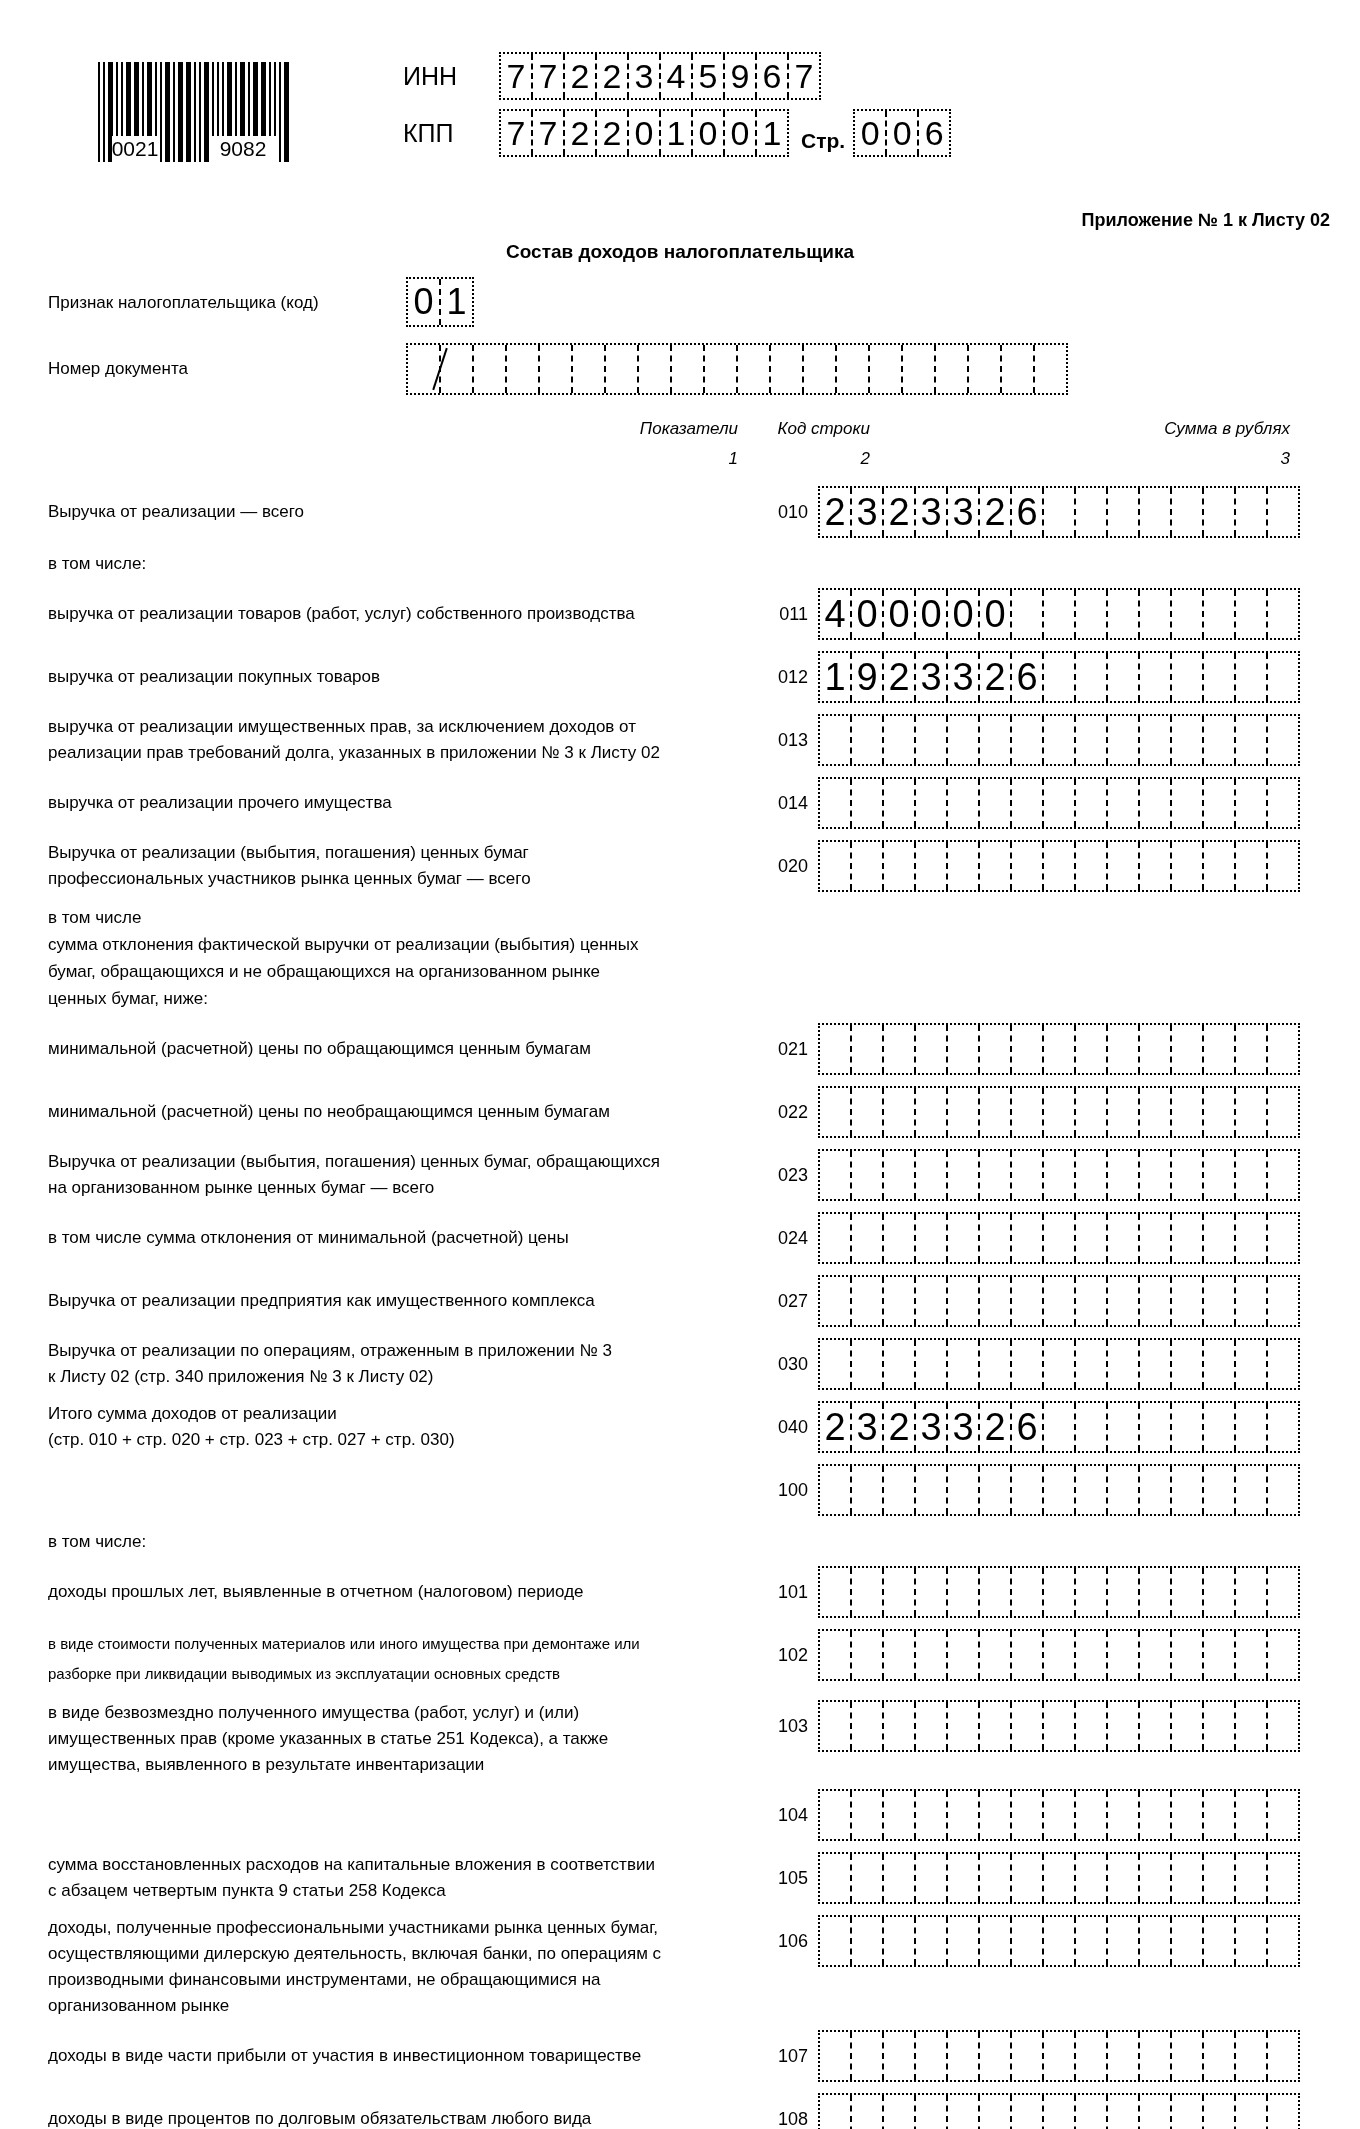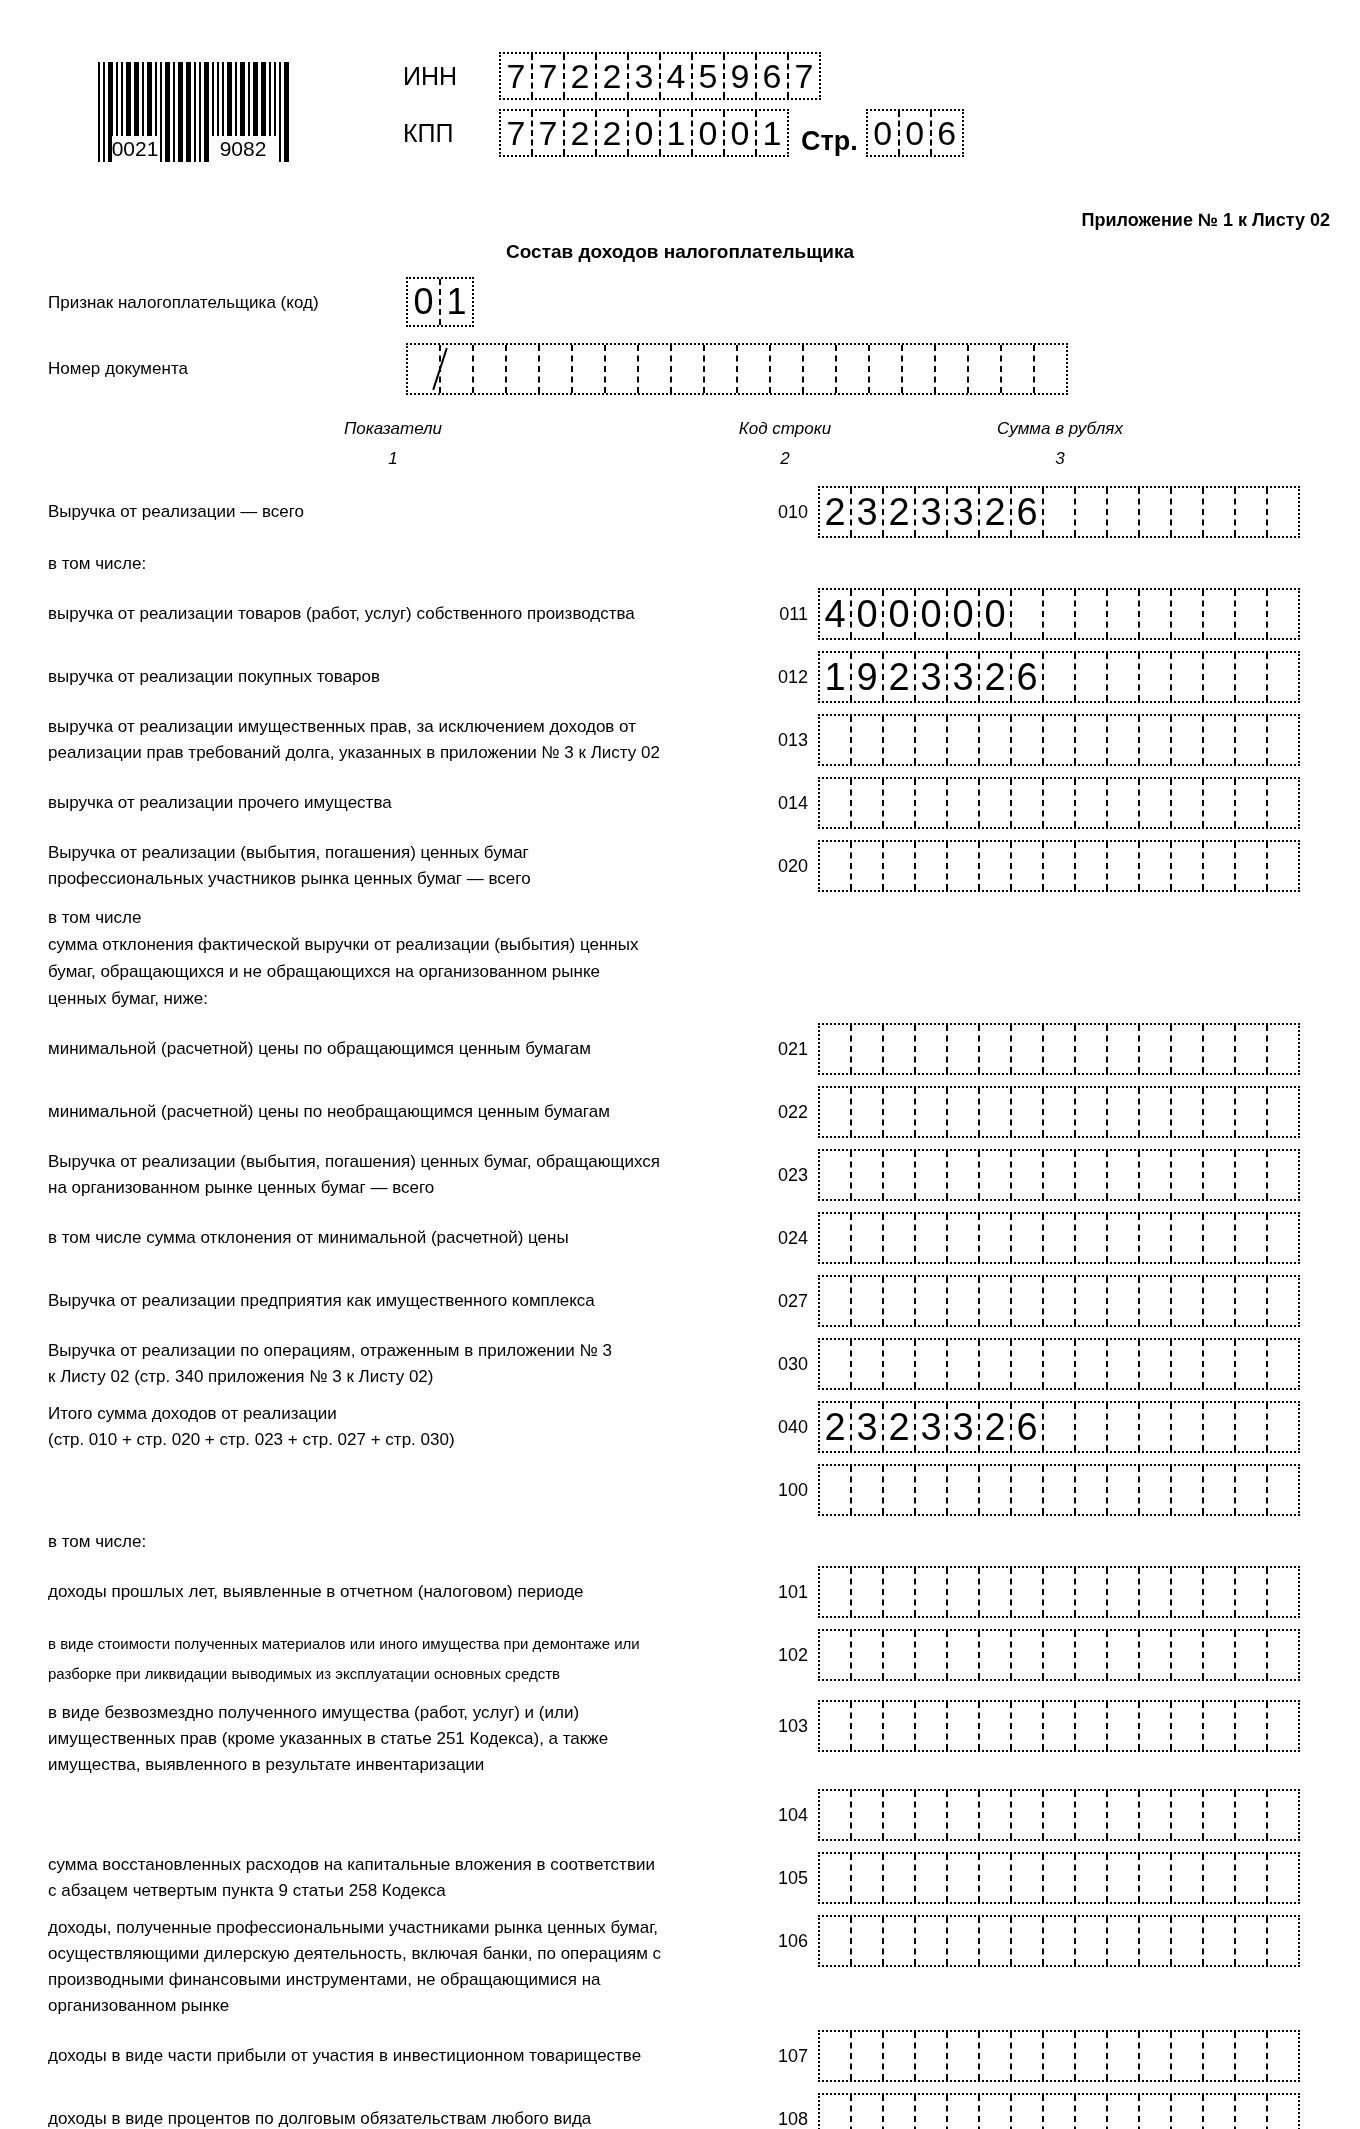--- a/index.html
+++ b/index.html
@@ -12,42 +12,42 @@
   .bars { display:flex; gap:3px; height:100px; align-items:stretch; }
   .bar { background:#000; }
   .bc-num { position:absolute; top:74px; height:26px; background:#fff; font-size:21px;
             display:flex; align-items:center; justify-content:center; }
   .bc-num.left { left:14px; width:46px; }
   .bc-num.right { left:112px; width:66px; }
 
   .idblock { position:absolute; left:403px; top:52px; }
   .idrow { display:flex; align-items:center; margin-bottom:9px; }
   .idlabel { width:96px; font-size:25px; }
-  .strlabel { font-size:27px; font-weight:600; margin:16px 8px 0 12px; }
+  .strlabel { font-size:21px; font-weight:600; margin:16px 8px 0 12px; }
 
   .cellbox { display:flex; border:2px dotted #000; background:#fff; position:relative; }
   .cellbox .cell { display:flex; align-items:center; justify-content:center; font-weight:400; }
   .cellbox .cell + .cell { border-left:2px dashed #000; }
   .cells-id .cell  { width:30px; height:44px; font-size:34px; }
   .cells-attr .cell{ width:31px; height:46px; font-size:36px; }
   .cells-doc .cell { width:31px; height:48px; font-size:36px; }
   .slash { position:absolute; left:31px; top:2px; width:2px; height:44px; background:#000;
            transform:rotate(18deg); transform-origin:center; }
 
   
   .annex { text-align:right; margin:4px 30px 0 0; font-weight:bold; font-size:18px; }
   .title { text-align:center; font-weight:bold; font-size:19px; margin-top:10px; }
 
   .frow { position:relative; margin:14px 0 0 48px; height:52px; }
   .frow .flabel { position:absolute; left:0; top:0; height:52px; display:flex; align-items:center; font-size:17px; }
   .frow .fcells { position:absolute; left:358px; top:0; }
 
   
   .colheads { position:relative; height:62px; margin-top:18px; font-style:italic; font-size:17px; }
-  .ch { position:absolute; top:6px; text-align:center; }
+  .ch { position:absolute; top:6px; text-align:right; }
   .ch .num { margin-top:10px; }
   .ch1 { left:48px; width:690px; }
   .ch2 { left:700px; width:170px; }
   .ch3 { left:830px; width:460px; }
 
   
   .rows { margin-top:6px; }
   .row { position:relative; margin:11px 0 0 48px; min-height:52px; }
   .row .lbl { width:700px; min-height:52px; display:flex; align-items:center;
               font-size:17px; line-height:26px; white-space:pre-line; }

